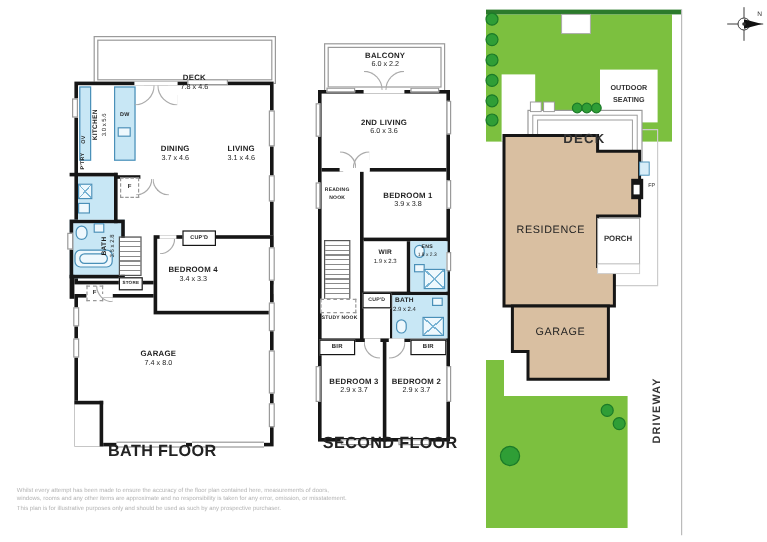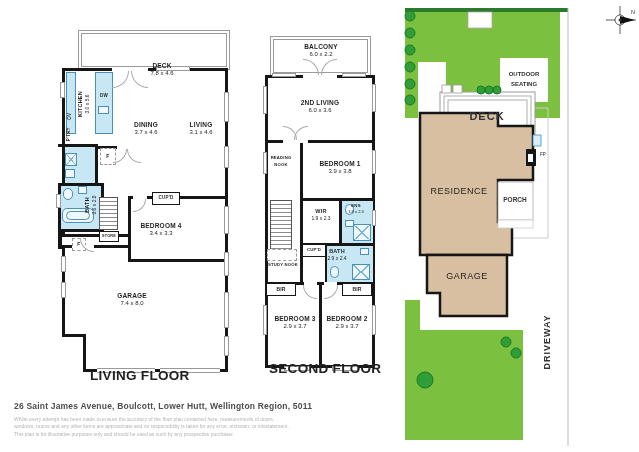--- a/index.html
+++ b/index.html
@@ -145,21 +145,21 @@
       <span class="dm">3.6 x 2.8</span>
     </div>
     <div class="lbl" style="left:126px;top:222px;width:70px;">
       <span class="nm">BEDROOM 4</span>
       <span class="dm">3.4 x 3.3</span>
     </div>
     <div class="lbl" style="left:97px;top:292px;width:70px;">
       <span class="nm">GARAGE</span>
       <span class="dm">7.4 x 8.0</span>
     </div>
-    <div class="floor-title" style="left:90px;top:368px;">LIVING FLOOR</div>
+    <div class="floor-title" style="left:90px;top:368px;">BATH FLOOR</div>
   </div>
 
   <div>
     <div class="rail" style="left:270px;top:36px;width:101px;height:40px;">
         <div></div>
       </div>
     <div class="rm" style="left:265px;top:75px;width:110px;height:293px;"></div>
 
     <div class="wall" style="left:268px;top:140px;width:18px;height:3px;"></div>
     <div class="wall" style="left:308px;top:140px;width:64px;height:3px;"></div>
@@ -302,19 +302,18 @@
   <div class="site-lbl" style="left:452px;top:110px;width:70px;font-size:11px;font-weight:600;letter-spacing:1px;color:#333;">DECK</div>
   <div class="site-lbl" style="left:500px;top:69px;width:48px;font-size:6px;font-weight:600;line-height:1.7;color:#333;">OUTDOOR SEATING</div>
   <div class="site-lbl" style="left:419px;top:186px;width:80px;font-size:9px;letter-spacing:.5px;color:#222;">RESIDENCE</div>
   <div class="site-lbl" style="left:496px;top:196px;width:38px;font-size:6.5px;font-weight:600;color:#333;">PORCH</div>
   <div class="site-lbl" style="left:427px;top:271px;width:80px;font-size:9px;letter-spacing:.5px;color:#222;">GARAGE</div>
   <div class="site-lbl vert" style="left:519px;top:337px;width:56px;height:10px;font-size:9px;font-weight:600;letter-spacing:1px;color:#333;">DRIVEWAY</div>
   <div class="site-lbl" style="left:537px;top:152px;width:12px;font-size:4.5px;color:#222;">FP</div>
   <div class="site-lbl" style="left:629px;top:9px;width:8px;font-size:5.5px;font-weight:normal;color:#333;">N</div>
 
   <div class="abs" style="left:14px;top:401px;width:400px;">
-    <div style="font-size:8.5px;font-weight:600;color:#4d4d4d;letter-spacing:.2px;">26 Saint James Avenue, Boulcott, Lower Hutt, Wellington Region, 5011</div>
     <div style="font-size:5px;color:#b3b3b3;margin-top:5px;line-height:1.45;">Whilst every attempt has been made to ensure the accuracy of the floor plan contained here, measurements of doors,</div>
     <div style="font-size:5px;color:#b3b3b3;line-height:1.45;">windows, rooms and any other items are approximate and no responsibility is taken for any error, omission, or misstatement.</div>
     <div style="font-size:5px;color:#b3b3b3;line-height:1.45;">This plan is for illustrative purposes only and should be used as such by any prospective purchaser.</div>
   </div>
 
 </div>
 
 </body></html>

